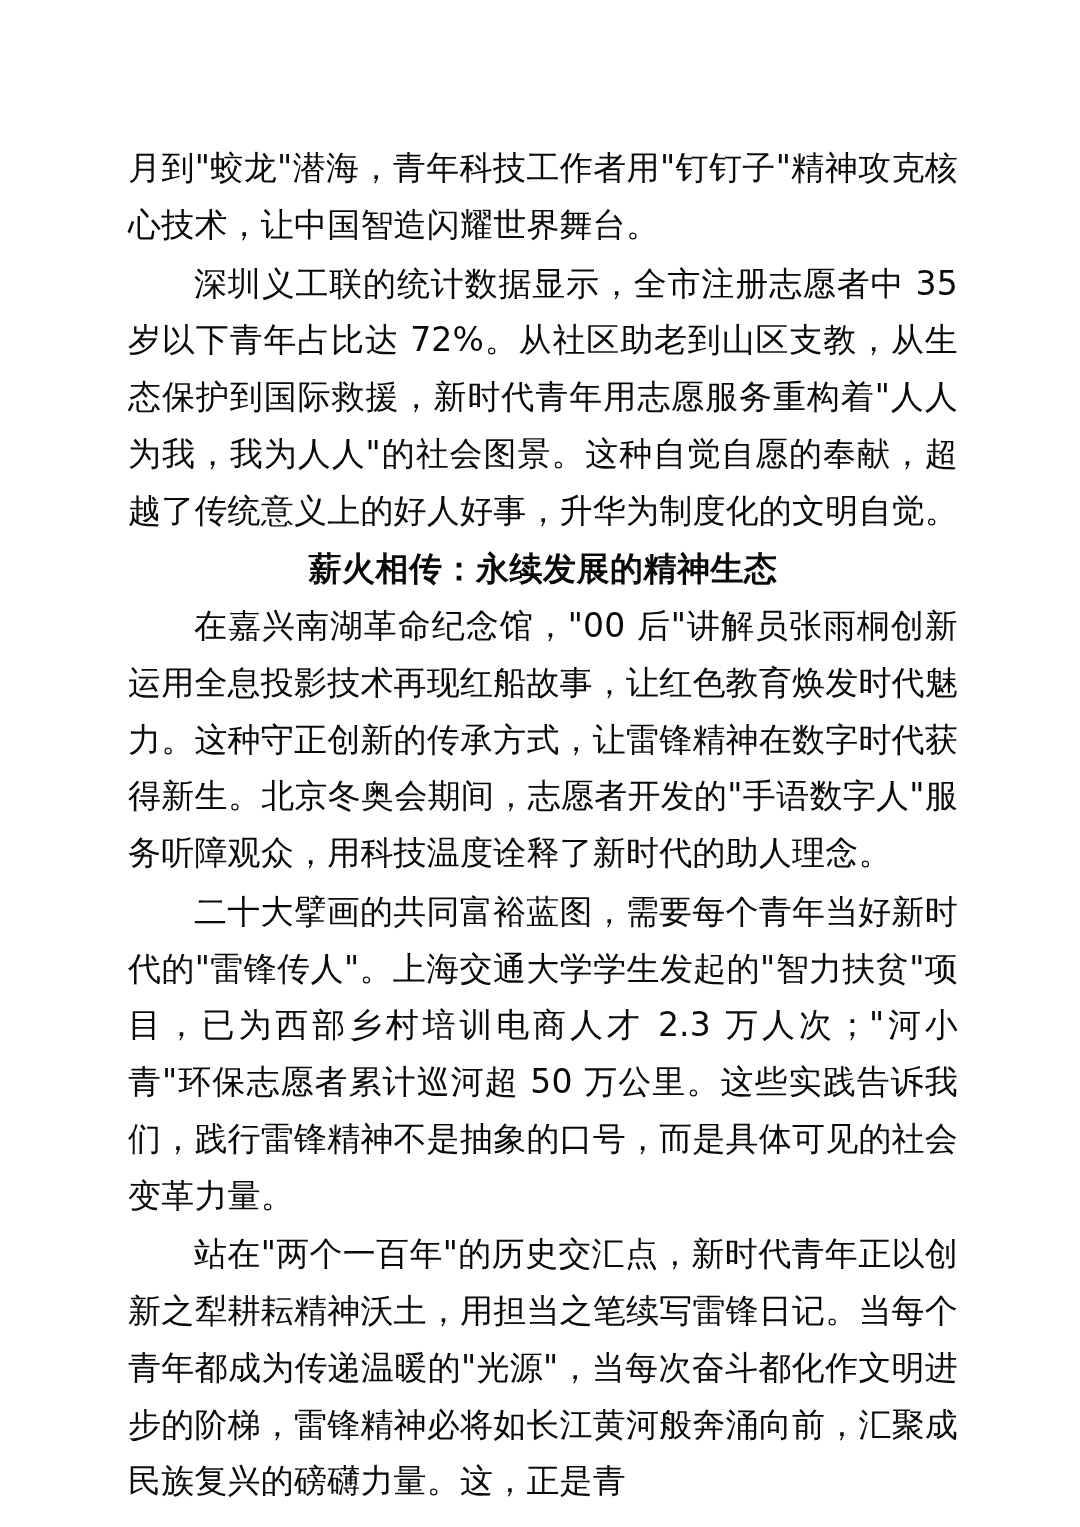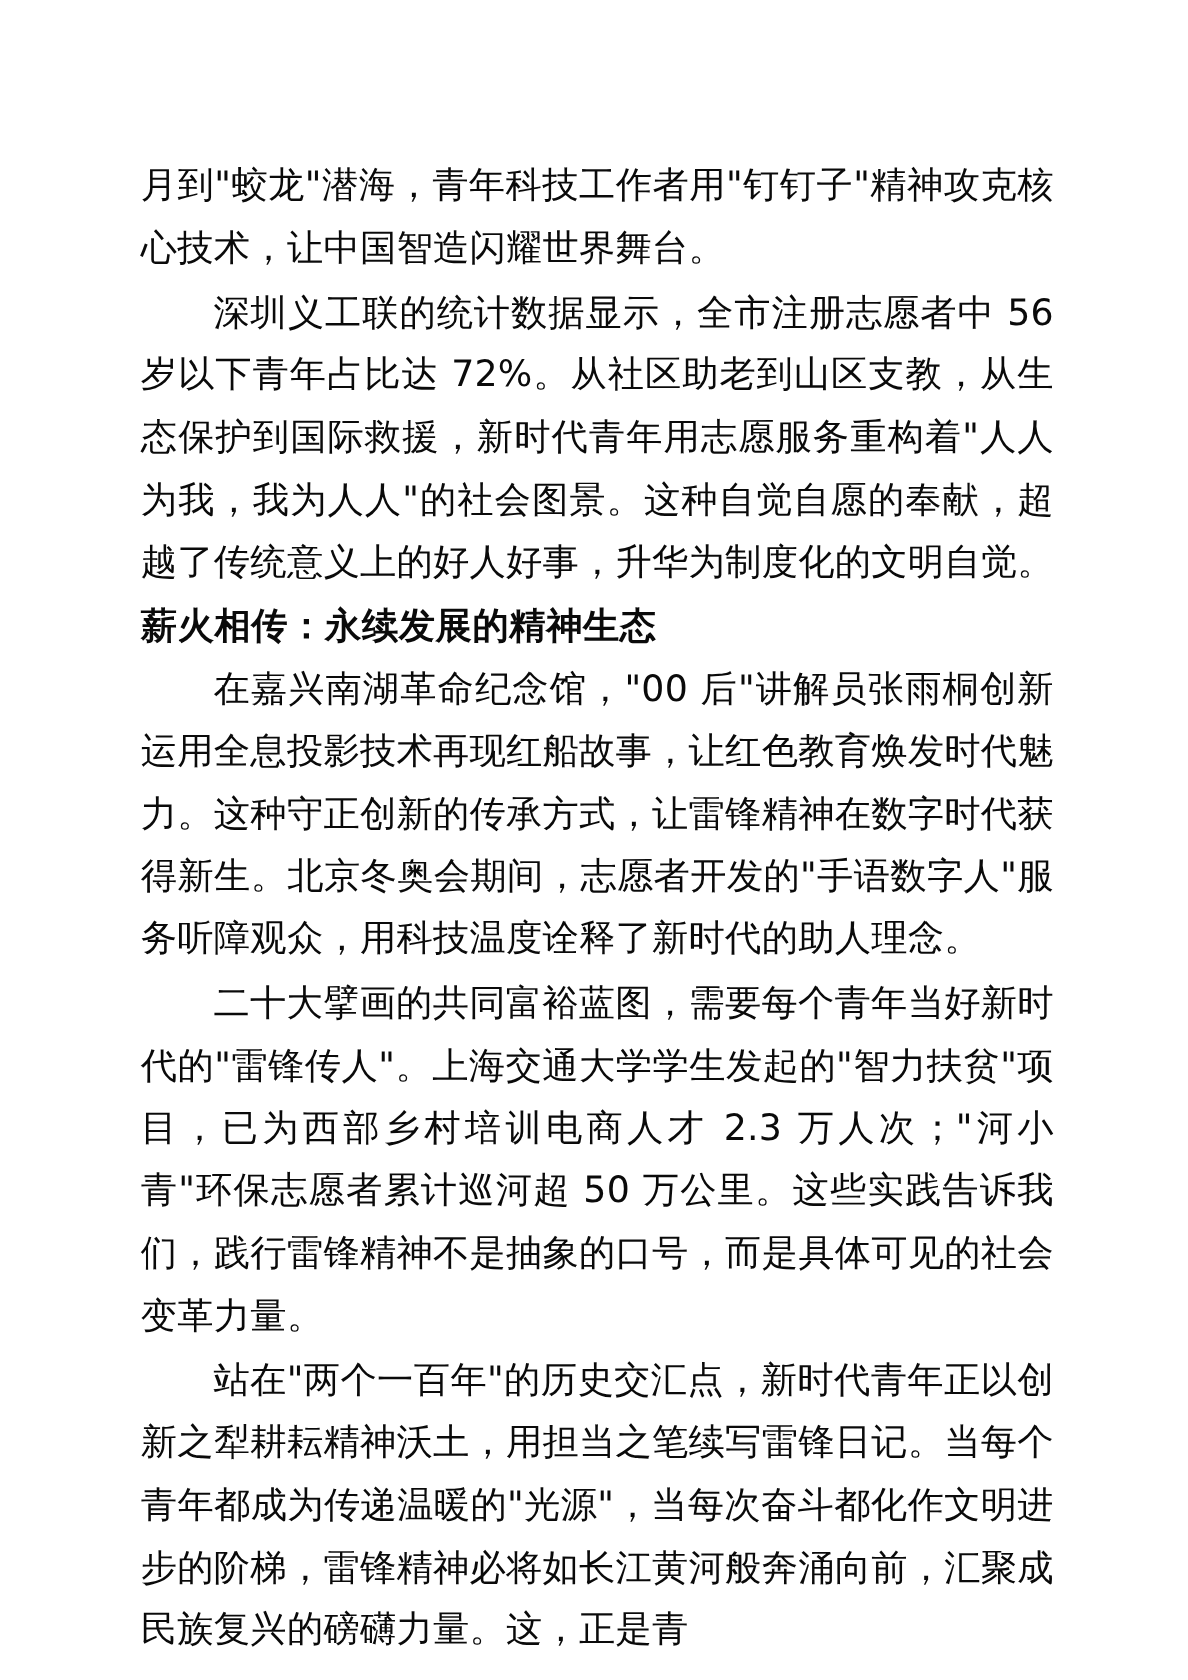--- a/index.html
+++ b/index.html
@@ -34,31 +34,31 @@
     letter-spacing: 0.2px;
     font-weight: 500;
   }
   .indent {
     text-indent: 66px;
   }
   .heading {
     font-size: 33px;
     line-height: 1.72;
     color: #0a0a0a;
-    text-align: left;
+    text-align: center;
     margin: 0;
     font-weight: 600;
     letter-spacing: 0.5px;
   }
 </style>
 </head>
 <body>
 
 <div class="page">
   <div class="content">
     <p class="para">月到"蛟龙"潜海，青年科技工作者用"钉钉子"精神攻克核心技术，让中国智造闪耀世界舞台。</p>
-    <p class="para indent">深圳义工联的统计数据显示，全市注册志愿者中 56 岁以下青年占比达 72%。从社区助老到山区支教，从生态保护到国际救援，新时代青年用志愿服务重构着"人人为我，我为人人"的社会图景。这种自觉自愿的奉献，超越了传统意义上的好人好事，升华为制度化的文明自觉。</p>
+    <p class="para indent">深圳义工联的统计数据显示，全市注册志愿者中 35 岁以下青年占比达 72%。从社区助老到山区支教，从生态保护到国际救援，新时代青年用志愿服务重构着"人人为我，我为人人"的社会图景。这种自觉自愿的奉献，超越了传统意义上的好人好事，升华为制度化的文明自觉。</p>
     <p class="heading">薪火相传：永续发展的精神生态</p>
     <p class="para indent">在嘉兴南湖革命纪念馆，"00 后"讲解员张雨桐创新运用全息投影技术再现红船故事，让红色教育焕发时代魅力。这种守正创新的传承方式，让雷锋精神在数字时代获得新生。北京冬奥会期间，志愿者开发的"手语数字人"服务听障观众，用科技温度诠释了新时代的助人理念。</p>
     <p class="para indent">二十大擘画的共同富裕蓝图，需要每个青年当好新时代的"雷锋传人"。上海交通大学学生发起的"智力扶贫"项目，已为西部乡村培训电商人才 2.3 万人次；"河小青"环保志愿者累计巡河超 50 万公里。这些实践告诉我们，践行雷锋精神不是抽象的口号，而是具体可见的社会变革力量。</p>
     <p class="para indent">站在"两个一百年"的历史交汇点，新时代青年正以创新之犁耕耘精神沃土，用担当之笔续写雷锋日记。当每个青年都成为传递温暖的"光源"，当每次奋斗都化作文明进步的阶梯，雷锋精神必将如长江黄河般奔涌向前，汇聚成民族复兴的磅礴力量。这，正是青</p>
   </div>
 </div>
 
 </body></html>

